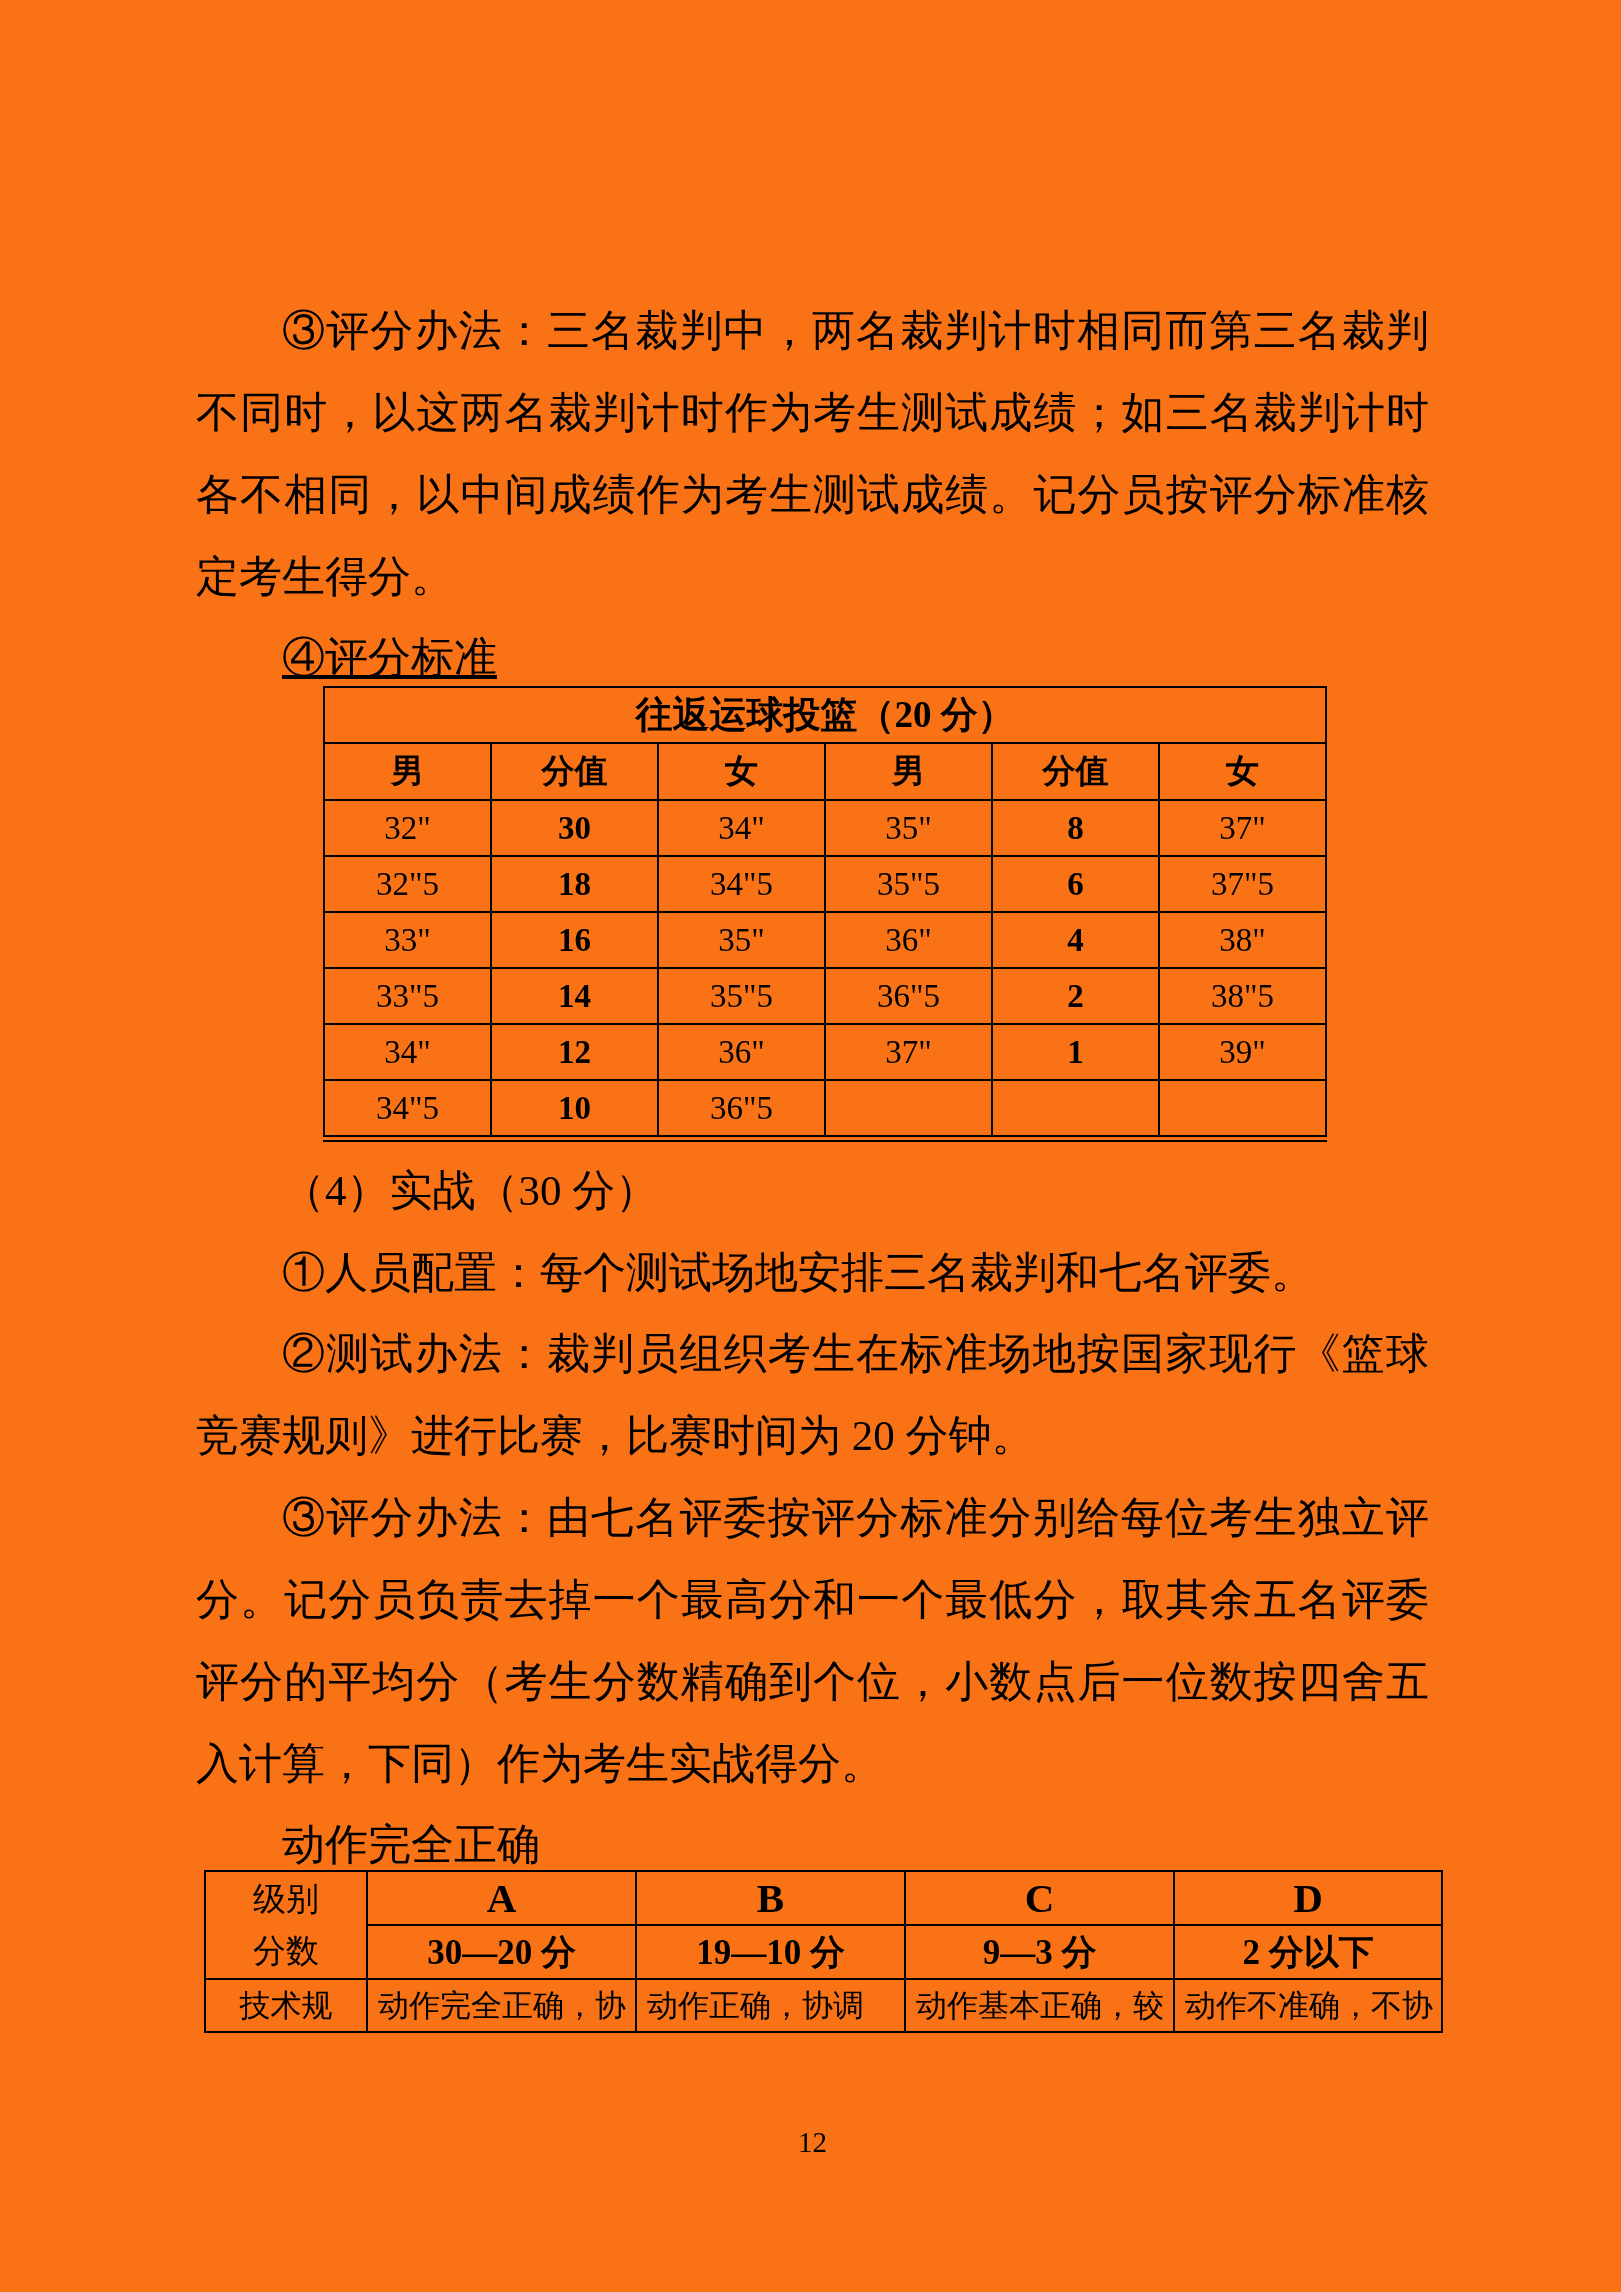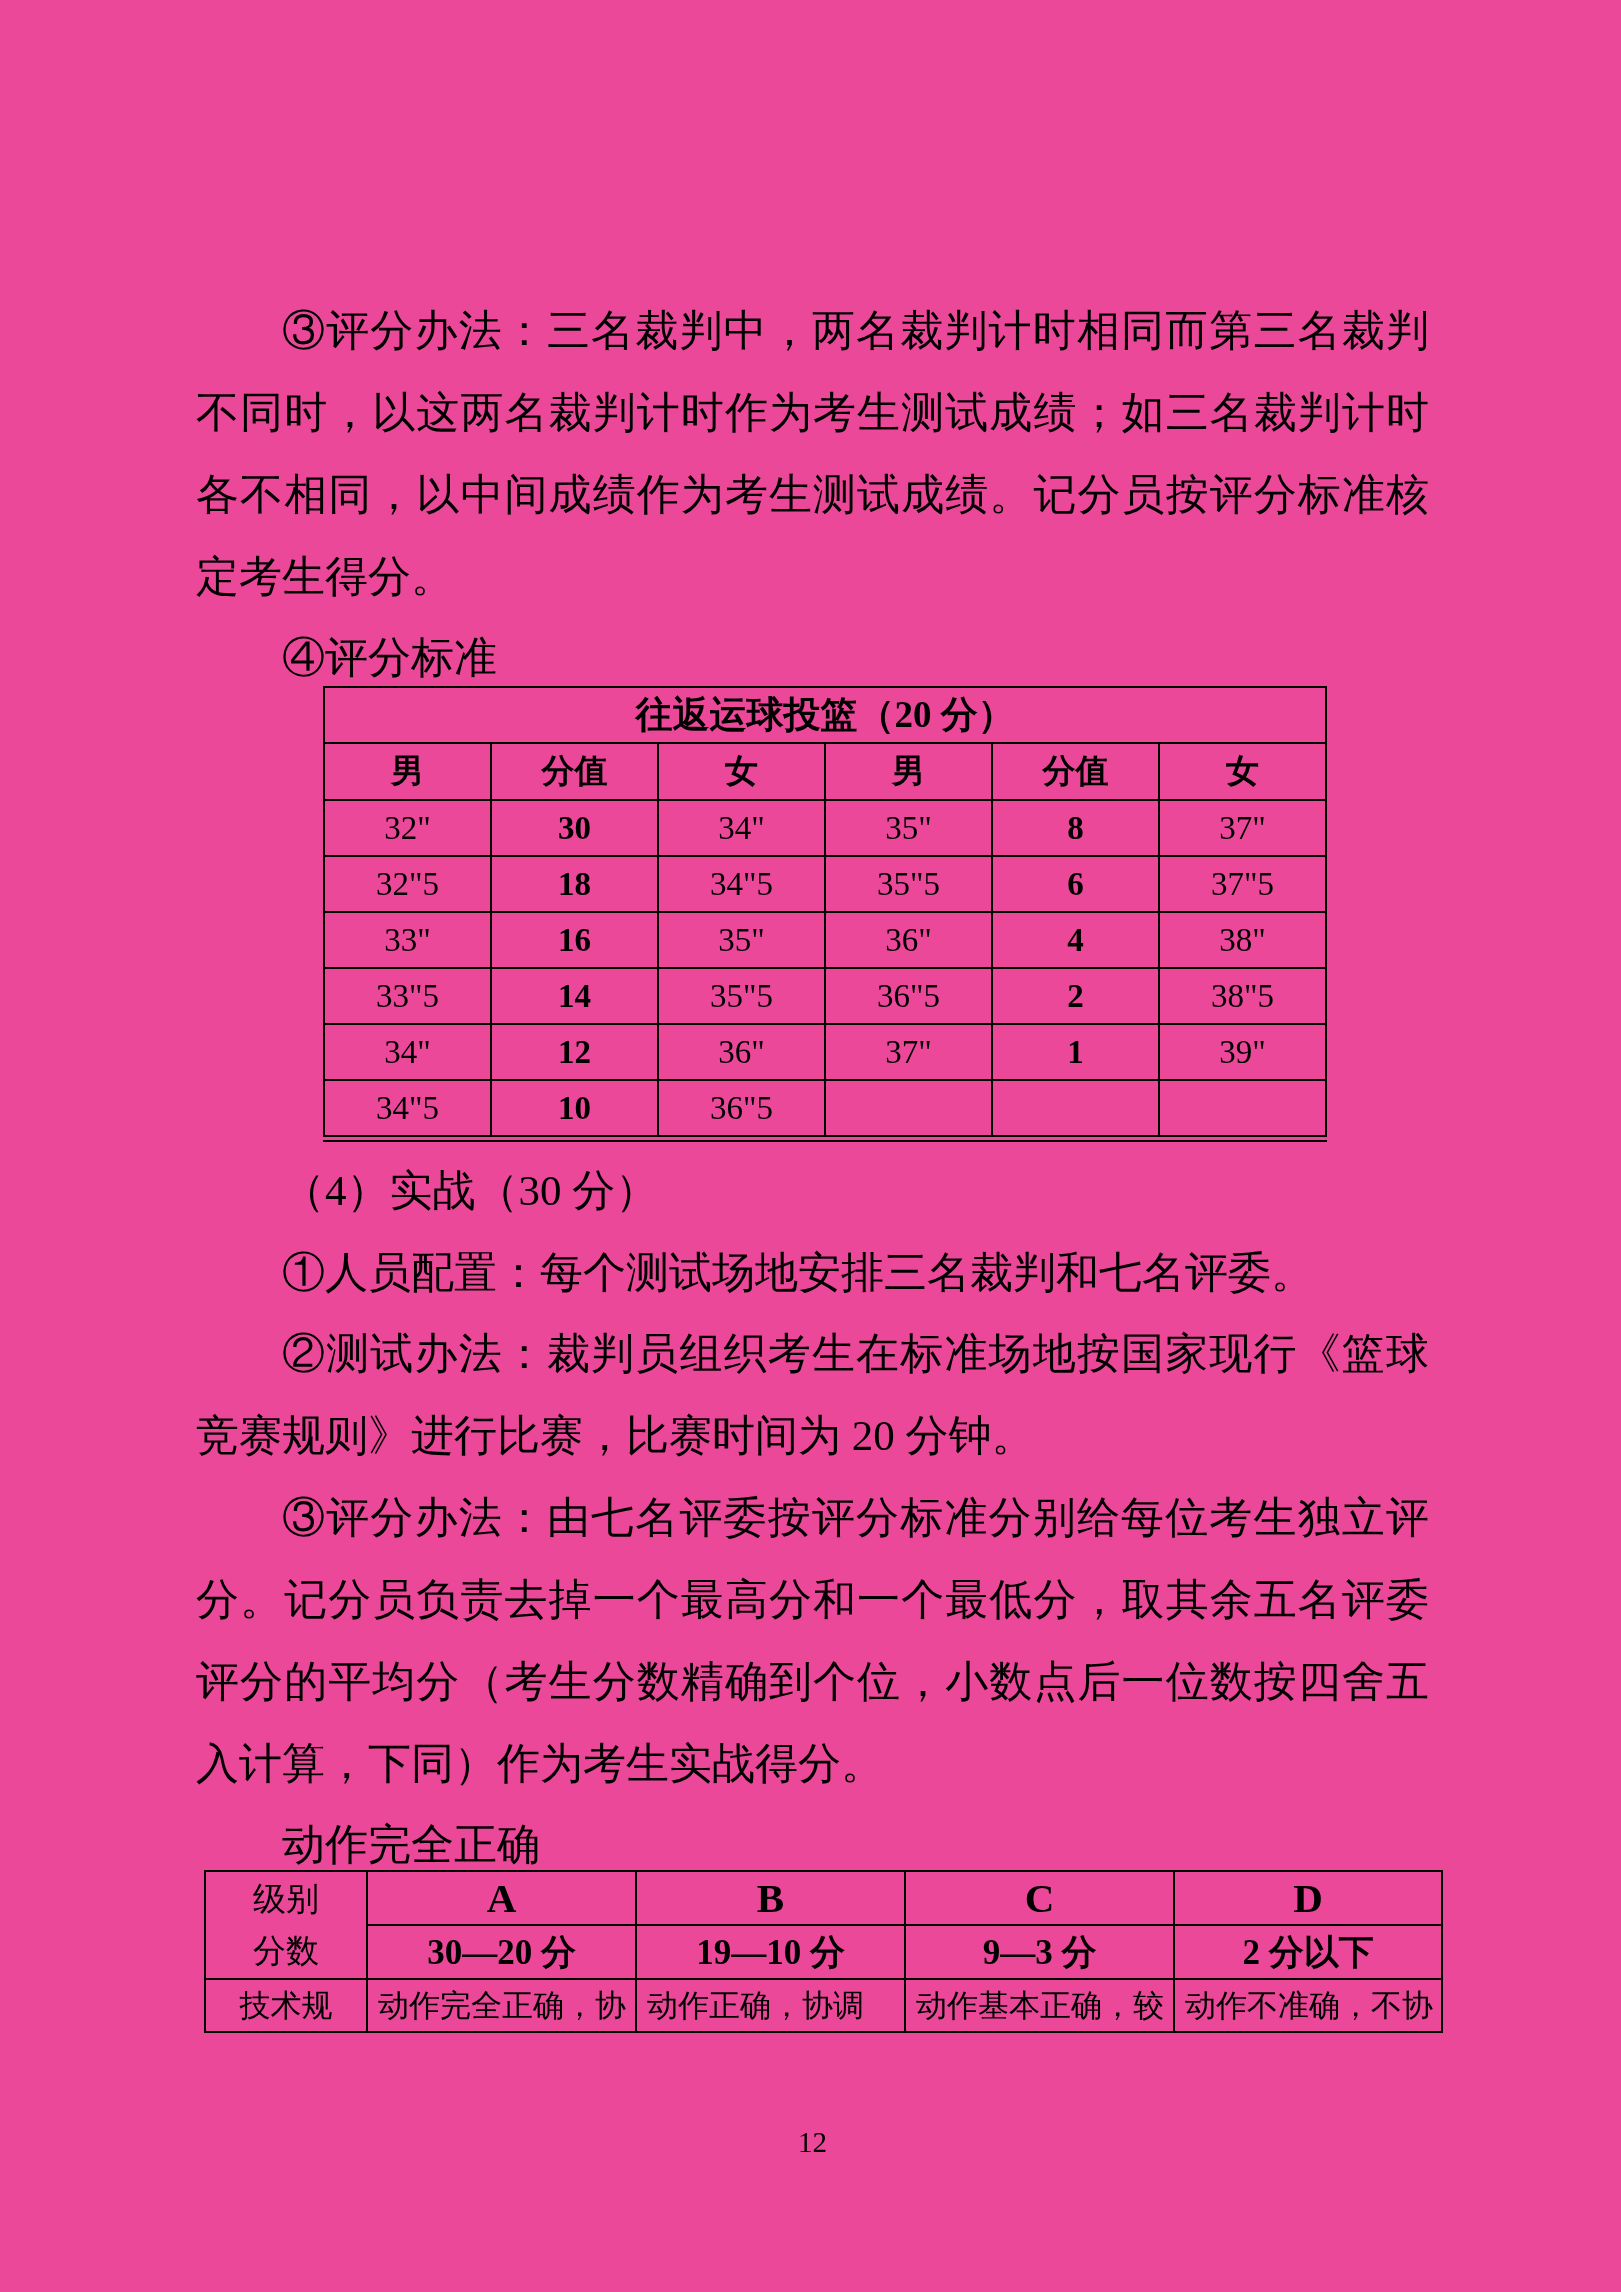--- a/index.html
+++ b/index.html
@@ -1,20 +1,20 @@
 <!DOCTYPE html>
 <html><head>
 <meta charset="utf-8">
 <style>
   html,body { margin:0; padding:0; background:#888; }
   .page {
     position:relative;
     width:1621px; height:2293px;
     margin:0 auto;
-    background:#ec4899;
+    background:#f97316;
     font-family:"Liberation Serif","DejaVu Serif",serif;
     color:#000;
     overflow:hidden;
   }
   
   .tblock {
     position:absolute; left:196px; width:1233px;
     font-size:43px; line-height:82px;
     letter-spacing:0;
   }
@@ -53,21 +53,21 @@
 
 <div class="page">
 
   <div class="tblock" style="top:290px;">
     <div class="tline j ind">③评分办法：三名裁判中，两名裁判计时相同而第三名裁判</div>
     <div class="tline j">不同时，以这两名裁判计时作为考生测试成绩；如三名裁判计时</div>
     <div class="tline j">各不相同，以中间成绩作为考生测试成绩。记分员按评分标准核</div>
     <div class="tline">定考生得分。</div>
   </div>
 
-  <div class="tblock" style="top:617px;">
+  <div class="tblock" style="top:617px;text-decoration:underline;">
     <div class="tline ind">④评分标准</div>
   </div>
 
   <table class="t1">
     <colgroup>
       <col style="width:167px">
         <col style="width:167px">
         <col style="width:167px">
       <col style="width:167px">
         <col style="width:167px">

